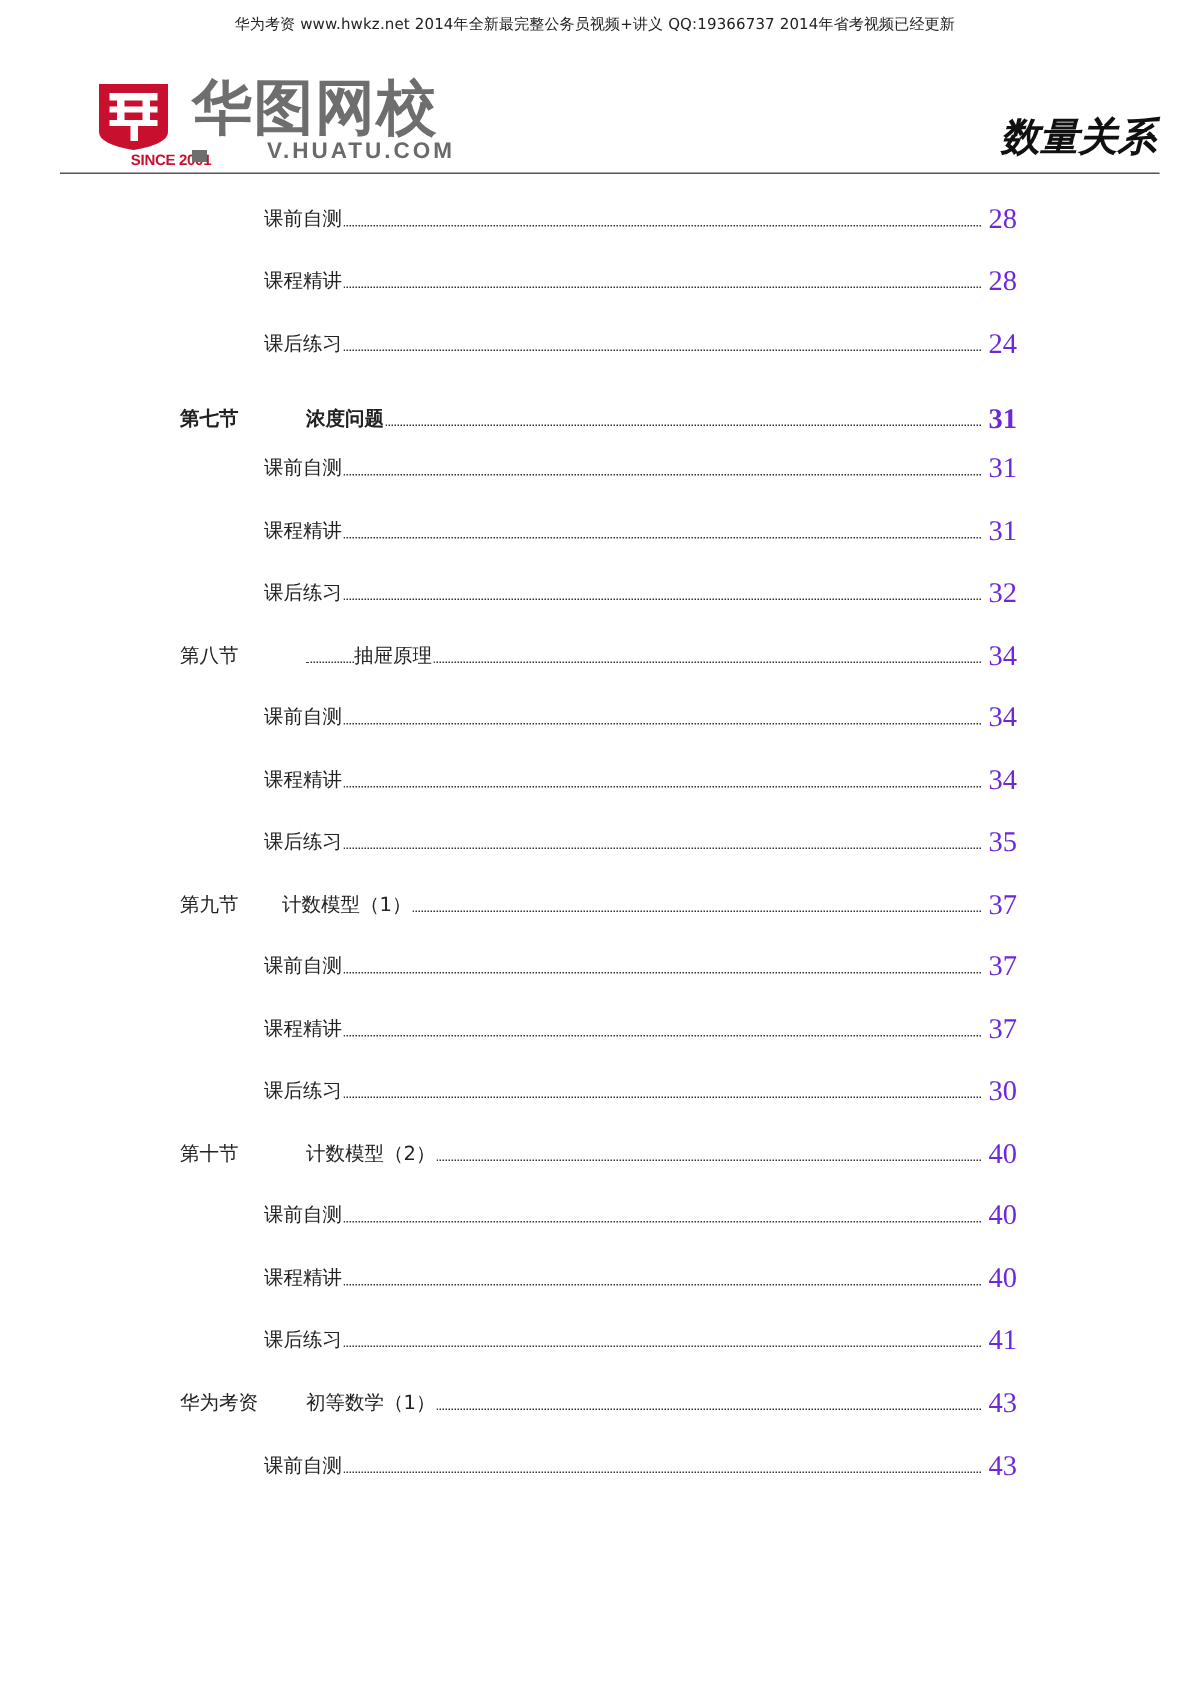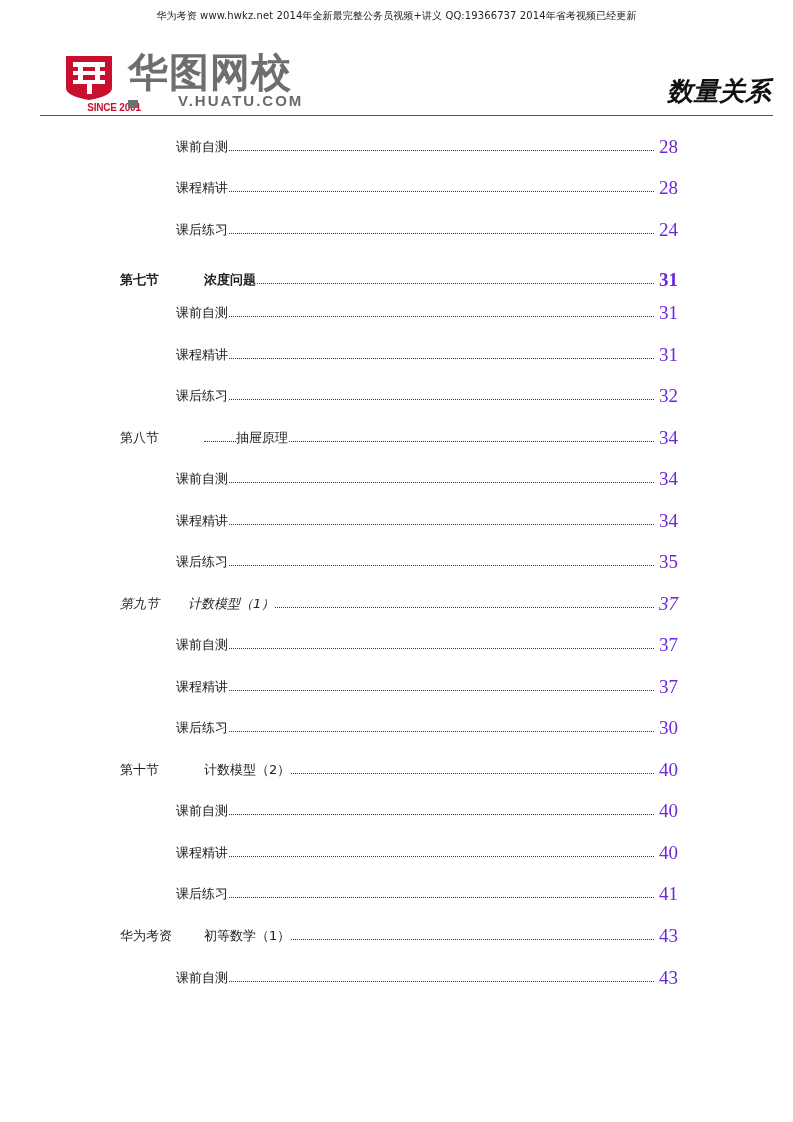--- a/index.html
+++ b/index.html
@@ -140,21 +140,21 @@
     <div class="toc-row" style="top: 511px;">
       <span class="dots" style="left: 176px;"></span>
       <span class="label" style="left: 176px;">课程精讲</span>
       <span class="page">34</span>
     </div>
     <div class="toc-row" style="top: 552px;">
       <span class="dots" style="left: 176px;"></span>
       <span class="label" style="left: 176px;">课后练习</span>
       <span class="page">35</span>
     </div>
-    <div class="toc-row" style="top: 594px; font-style: italic;">
+    <div class="toc-row" style="top: 594px;">
       <span class="section-no">第九节</span>
       <span class="dots" style="left: 204px;"></span>
       <span class="label" style="left: 188px;">计数模型（1）</span>
       <span class="page">37</span>
     </div>
     <div class="toc-row" style="top: 635px;">
       <span class="dots" style="left: 176px;"></span>
       <span class="label" style="left: 176px;">课前自测</span>
       <span class="page">37</span>
     </div>

